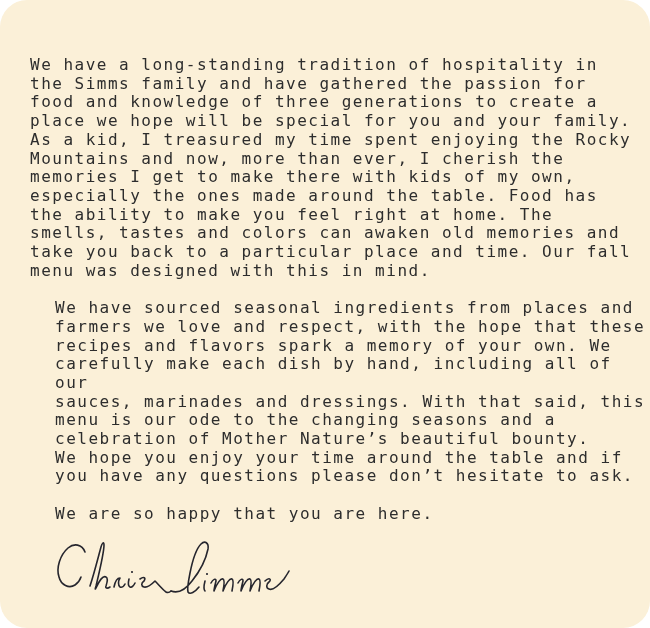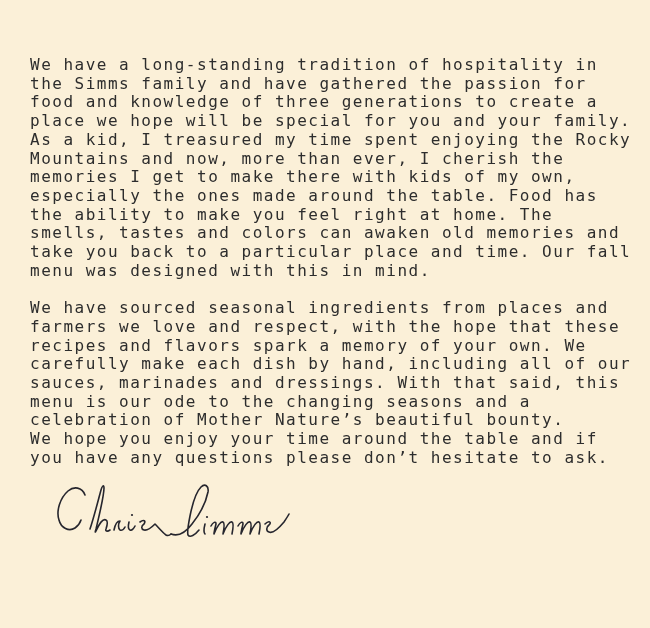--- a/index.html
+++ b/index.html
@@ -6,32 +6,33 @@
   body { font-family: "DejaVu Sans Mono", "Liberation Mono", monospace; }
 
   .page {
     position: relative;
     width: 650px;
     height: 628px;
     background: #fbf0d8;
     box-sizing: border-box;
     padding: 56px 0 18px 30px;
     overflow: hidden;
+    border-radius: 27px;
   }
 
   .letter-body p {
     margin: 0;
     font-size: 16px;
     line-height: 18.7px;
     letter-spacing: 1.5px;
     color: #2d2d2d;
     white-space: pre-line;
     font-weight: 500;
   }
-  .letter-body p + p { margin-top: 18.7px; }
+  .letter-body p + p { margin-top: 18.7px; margin-left: 25px; }
 
   .signature-block {
     margin: 15px 0 0 24px;
     width: 236px;
   }
   .signature-svg { display: block; }
   .signature-svg path {
     fill: none;
     stroke: #26262e;
     stroke-width: 1.6;
@@ -67,20 +68,21 @@
 menu was designed with this in mind.</p>
     <p>We have sourced seasonal ingredients from places and
 farmers we love and respect, with the hope that these
 recipes and flavors spark a memory of your own. We
 carefully make each dish by hand, including all of our
 sauces, marinades and dressings. With that said, this
 menu is our ode to the changing seasons and a
 celebration of Mother Nature’s beautiful bounty.
 We hope you enjoy your time around the table and if
 you have any questions please don’t hesitate to ask.</p>
+    <p>We are so happy that you are here.</p>
   </div>
 
   <div class="signature-block">
     <svg class="signature-svg" width="236" height="60" viewBox="0 0 236 60" role="img" aria-label="Chris Simms">
 
       <path d="M31,13 C28,5 20,4 14,9 C6,16 2,29 5,38 C7,46 15,50 21,46 C24,44 26,41 27,38"></path>
 
       <path d="M36,47 C40,35 44,19 47,8 C48,4 50,2 50,6 C50,14 46,30 42,47 C41,50 41,51 42,49 C45,42 49,36 52,38 C54,39 53,44 52,47 C51,49 53,50 56,48"></path>
 
       <path d="M60,48 C61,43 63,39 66,39 C64,42 64,46 66,48 C68,49 70,47 71,45"></path>

